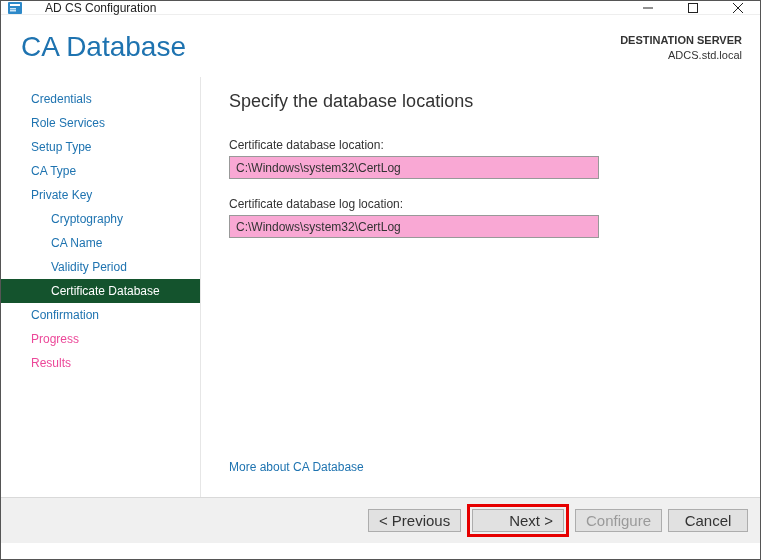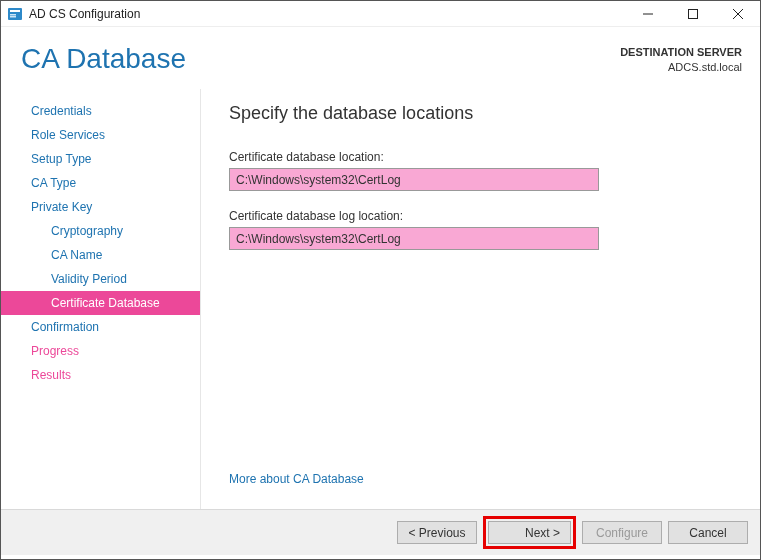--- a/index.html
+++ b/index.html
@@ -11,26 +11,27 @@
     background: #fff;
     width: 761px;
     height: 560px;
     border: 1px solid #555;
     position: relative;
     overflow: hidden;
   }
 
   
   .titlebar {
-    height: 26px;
+    height: 14px;
     display: flex;
     align-items: center;
     padding: 0 0 0 6px;
     background: #fff;
     border-bottom: 1px solid #eee;
+    gap: 16px;
   }
   .titlebar .app-icon {
     width: 16px; height: 16px; margin-right: 6px;
     display: inline-flex; align-items: center; justify-content: center;
   }
   .titlebar .title { font-size: 12px; color: #222; }
   .win-controls { margin-left: auto; display: flex; }
   .win-btn {
     width: 45px; height: 29px;
     display: flex; align-items: center; justify-content: center;
@@ -76,21 +77,21 @@
   .sidebar ul { list-style: none; margin: 0; padding: 0; }
   .sidebar li {
     padding: 5px 10px 5px 30px;
     font-size: 12px;
     color: #1e73b0;
     cursor: default;
   }
   .sidebar li.sub { padding-left: 50px; }
   .sidebar li.disabled { color: #ec4899; }
   .sidebar li.selected {
-    background: #ec4899;
+    background: #14532d;
     color: #fff;
   }
 
   
   .main {
     flex: 1;
     padding: 14px 26px 10px 28px;
     display: flex;
     flex-direction: column;
   }
@@ -132,21 +133,21 @@
     display: flex;
     align-items: center;
     justify-content: flex-end;
     padding: 0 12px;
     gap: 6px;
   }
   .btn {
     min-width: 80px;
     height: 23px;
     font-family: inherit;
-    font-size: 12px;
+    font-size: 15px;
     background: #e1e1e1;
     border: 1px solid #adadad;
     color: #333;
     padding: 0 10px;
     cursor: default;
   }
   .btn:disabled { color: #9a9a9a; }
   .btn-highlight-wrap {
     border: 3px solid #e60000;
     padding: 2px;

